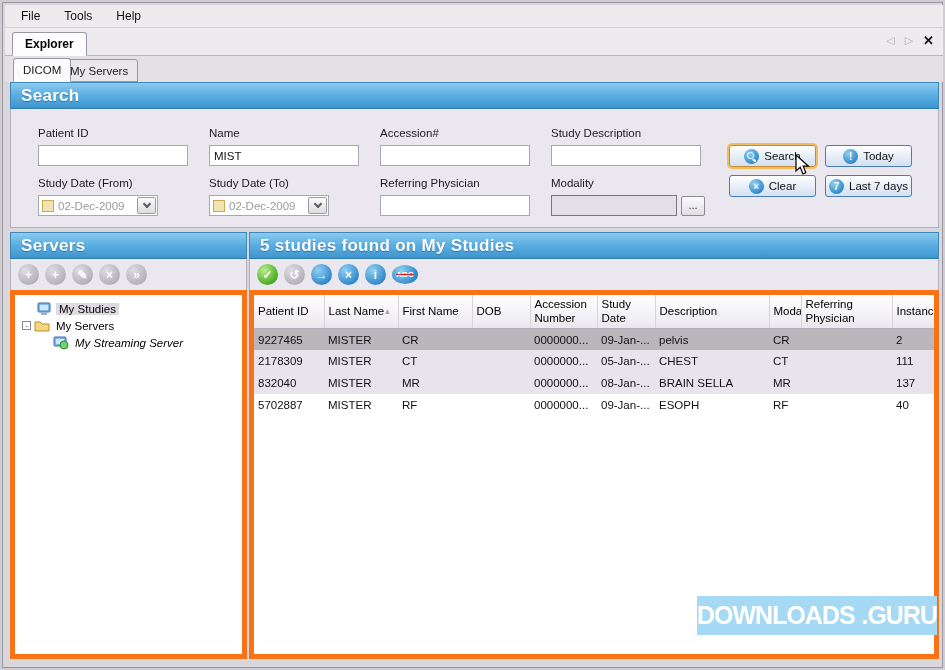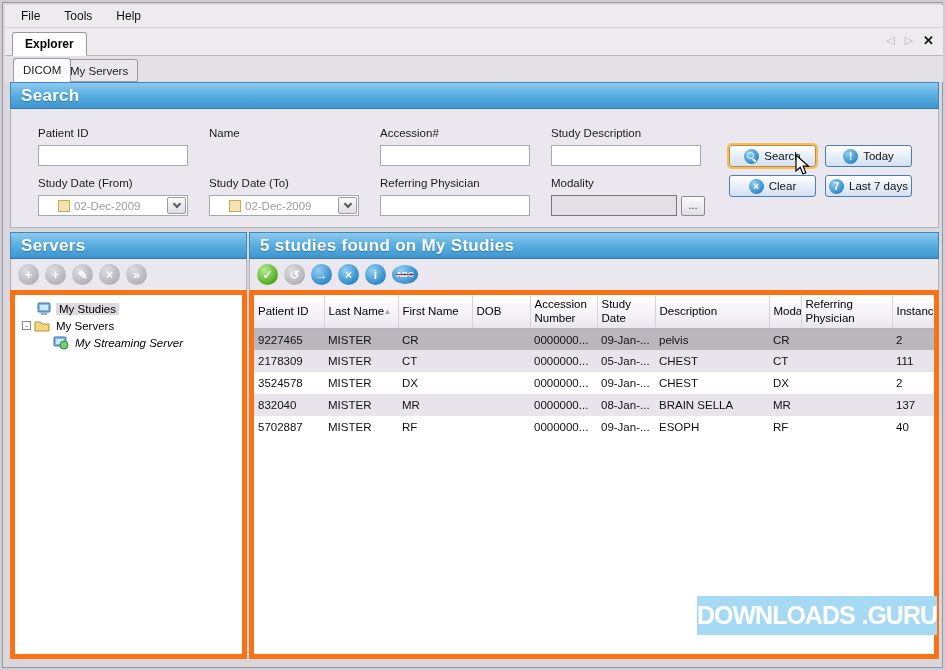--- a/index.html
+++ b/index.html
@@ -35,22 +35,22 @@
               display:flex; align-items:center; padding-left:10px; }
   .blue-head .t{ color:#fff; font-size:17px; font-weight:bold; text-shadow:0 1px 1px rgba(0,60,110,.45); letter-spacing:.3px; }
 
   
   .search-panel{ position:absolute; left:8px; top:80px; width:929px; height:146px; }
   .search-body{ position:absolute; left:0; top:27px; width:929px; height:119px; background:#ebe7ee;
                 border:1px solid #b3b0ba; border-top:none; }
   .fld-label{ position:absolute; font-size:11.5px; color:#1a1a1a; }
   .fld-input{ position:absolute; width:150px; height:21px; border:1px solid #a5aab2; background:#fff;
               font-size:11.5px; font-family:"Liberation Sans",sans-serif; padding:0 4px; color:#111; }
-  .date-combo{ position:absolute; width:150px; height:21px; border:1px solid #a5aab2; background:#fff;
-               display:flex; align-items:center;padding-left:16px; }
+  .date-combo{ position:absolute; width:120px; height:21px; border:1px solid #a5aab2; background:#fff;
+               display:flex; align-items:center; }
   .date-chk{ width:12px; height:12px; margin-left:3px; background:#f3e3b3; border:1px solid #caa953; }
   .date-txt{ flex:1; font-size:11.5px; color:#9b9b9b; padding-left:4px; }
   .combo-btn{ width:19px; height:17px; margin-right:1px; border:1px solid #9a9aa2; border-radius:2px;
               background:linear-gradient(#fbfbfb,#dddde2); display:flex; align-items:center; justify-content:center; }
   .chev{ width:6px; height:6px; border-right:2px solid #5a5a62; border-bottom:2px solid #5a5a62;
          transform:rotate(45deg); margin-top:-3px; }
   .modality-box{ position:absolute; width:126px; height:21px; border:1px solid #77777f; background:#e2dfe5; }
   .dots-btn{ position:absolute; width:24px; height:20px; border:1px solid #8a8a92; border-radius:2px;
              background:linear-gradient(#fcfcfc,#dedee4); font-size:11px; text-align:center; line-height:17px; color:#333; }
 
@@ -131,20 +131,21 @@
   <div class="search-panel">
     <div class="blue-head">
       <span class="t">Search</span>
     </div>
     <div class="search-body">
 
       <span class="fld-label" style="left:27px; top:18px;">Patient ID</span>
       <input class="fld-input" style="left: 27px; top: 36px;" value="">
 
       <span class="fld-label" style="left:198px; top:18px;">Name</span>
+      <input class="fld-input" style="left: 198px; top: 36px;" value="MIST">
 
       <span class="fld-label" style="left:369px; top:18px;">Accession#</span>
       <input class="fld-input" style="left: 369px; top: 36px;" value="">
 
       <span class="fld-label" style="left:540px; top:18px;">Study Description</span>
       <input class="fld-input" style="left: 540px; top: 36px;" value="">
 
       <span class="fld-label" style="left:27px; top:68px;">Study Date (From)</span>
       <div class="date-combo" style="left:27px; top:86px;">
         <span class="date-chk"></span>
@@ -287,32 +288,20 @@
               <td>MISTER</td>
               <td>CT</td>
               <td></td>
               <td>0000000...</td>
               <td>05-Jan-...</td>
               <td>CHEST</td>
               <td>CT</td>
               <td></td>
               <td>111</td>
           </tr>
-          <tr>
-            <td>3524578</td>
-              <td>MISTER</td>
-              <td>DX</td>
-              <td></td>
-              <td>0000000...</td>
-              <td>09-Jan-...</td>
-              <td>CHEST</td>
-              <td>DX</td>
-              <td></td>
-              <td>2</td>
-          </tr>
           <tr class="r-alt">
             <td>832040</td>
               <td>MISTER</td>
               <td>MR</td>
               <td></td>
               <td>0000000...</td>
               <td>08-Jan-...</td>
               <td>BRAIN SELLA</td>
               <td>MR</td>
               <td></td>

